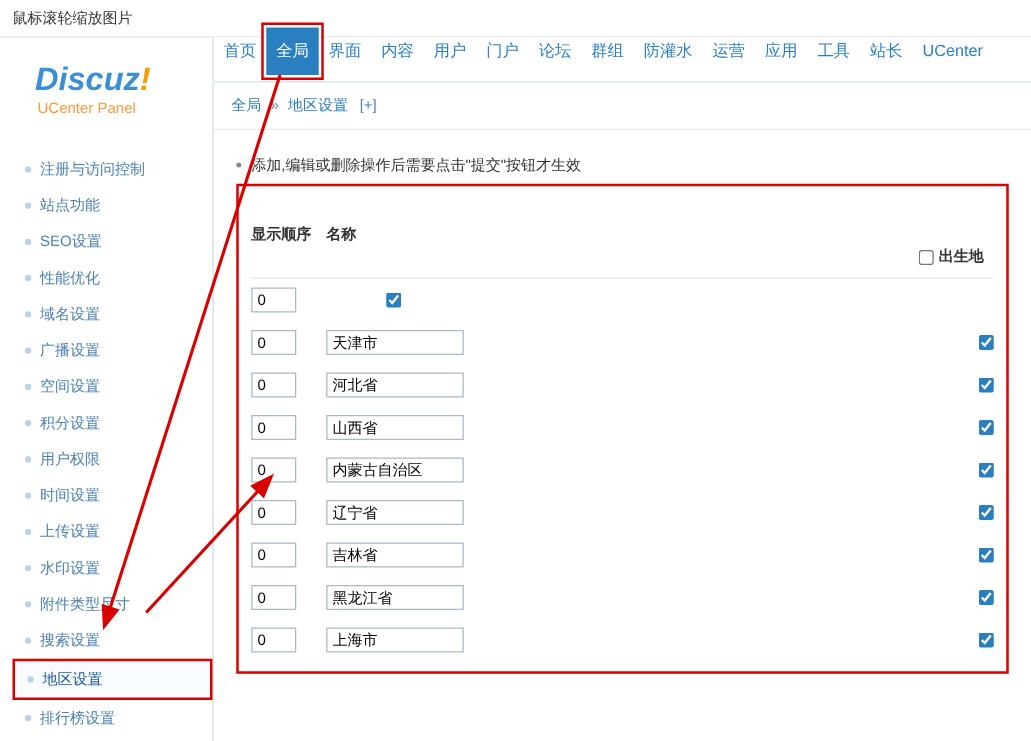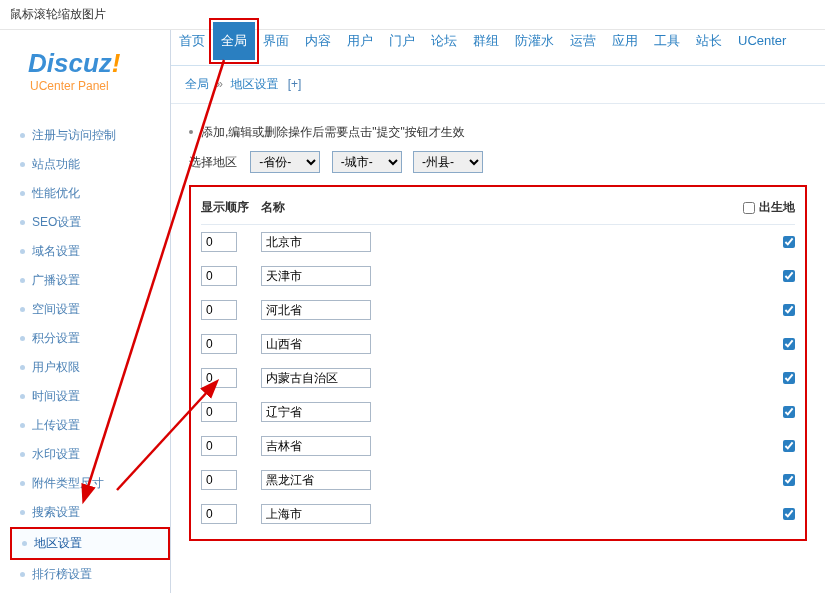--- a/index.html
+++ b/index.html
@@ -25,21 +25,21 @@
     .content { padding: 14px 18px; }
     .bullet-line { margin: 6px 0; color:#333; padding-left:12px; position:relative; }
     .bullet-line::before { content:""; position:absolute; left:0; top:6px; width:4px; height:4px; border-radius:50%; background:#888; }
     .select-row { margin:10px 0 12px 0; }
     .select-row .lbl { margin-right:10px; }
     .select-row select { border:1px solid #8aa9c7; padding:2px 4px; font-size:12px; min-width:70px; margin-right:8px; }
     .table-wrap { border:2px solid #d90000; padding:8px 10px; }
     .thead { display:flex; align-items:center; border-bottom:1px solid #e2eaf2; padding:4px 0 8px 0; font-weight:bold; color:#333; }
     .th-order { width:60px; }
     .th-name { flex:1; }
-    .th-birth { width:60px; text-align:right; display:flex; align-items:center; justify-content:flex-end; gap:4px; }
+    .th-birth { width:60px; text-align:right; display:flex; align-items:center; justify-content:flex-start; gap:4px;margin-top:36px; }
     .th-birth input[type="checkbox"]{ width:12px; height:12px; }
     .row { display:flex; align-items:center; padding:7px 0; }
     .row .order { width:60px; }
     .row .order input { width:36px; border:1px solid #aab8c8; padding:2px 4px; font-size:12px; }
     .row .name { flex:1; }
     .row .name input { width:110px; border:1px solid #aab8c8; padding:2px 4px; font-size:12px; }
     .row .birth { width:60px; display:flex; justify-content:flex-end; }
     .row .birth input[type="checkbox"]{ width:12px; height:12px; accent-color:#2a7fc1; }
     .arrow-svg { position:absolute; left:50px; top:10px; width:800px; height:600px; pointer-events:none; z-index:5; }
   </style>
@@ -59,22 +59,22 @@
     <line x1="174" y1="50" x2="37" y2="480" stroke="#d90000" stroke-width="2.5" marker-end="url(#ah)"></line>
     <line x1="67" y1="480" x2="159" y2="380" stroke="#d90000" stroke-width="2.5" marker-end="url(#ah)"></line>
   </svg>
 
   <aside class="sidebar">
     <div class="logo"><span>Discuz</span><span class="bang">!</span></div>
     <div class="cp">UCenter Panel</div>
     <ul class="sidebar-list" id="sidebar-list">
         <li>注册与访问控制</li>
         <li>站点功能</li>
+        <li>SEO设置</li>
         <li>性能优化</li>
-        <li>SEO设置</li>
         <li>域名设置</li>
         <li>广播设置</li>
         <li>空间设置</li>
         <li>积分设置</li>
         <li>用户权限</li>
         <li>时间设置</li>
         <li>上传设置</li>
         <li>水印设置</li>
         <li>附件类型尺寸</li>
         <li>搜索设置</li>
@@ -107,40 +107,33 @@
     <div class="breadcrumb">
       <span>全局</span>
       <span class="sep">»</span>
       <span>地区设置</span>
       <span class="plus">[+]</span>
     </div>
 
     <div class="content">
       <p class="bullet-line">添加,编辑或删除操作后需要点击"提交"按钮才生效</p>
 
-      <div class="select-row">
-        <span class="lbl">选择地区</span>
-        <select><option>-省份-</option></select>
-        <select><option>-城市-</option></select>
-        <select><option>-州县-</option></select>
-      </div>
 
       <div class="table-wrap">
         <div class="thead">
           <div class="th-order">显示顺序</div>
           <div class="th-name">名称</div>
           <div class="th-birth">
             <input type="checkbox" style="">
             <span>出生地</span>
           </div>
         </div>
         <div id="tbody">
             <div class="row">
               <div class="order"><input value="0" style=""></div>
-              <div class="name"><input value="北京市" style=""></div>
               <div class="birth">
                 <input type="checkbox" checked="" style="">
               </div>
             </div>
             <div class="row">
               <div class="order"><input value="0" style=""></div>
               <div class="name"><input value="天津市" style=""></div>
               <div class="birth">
                 <input type="checkbox" checked="" style="">
               </div>

